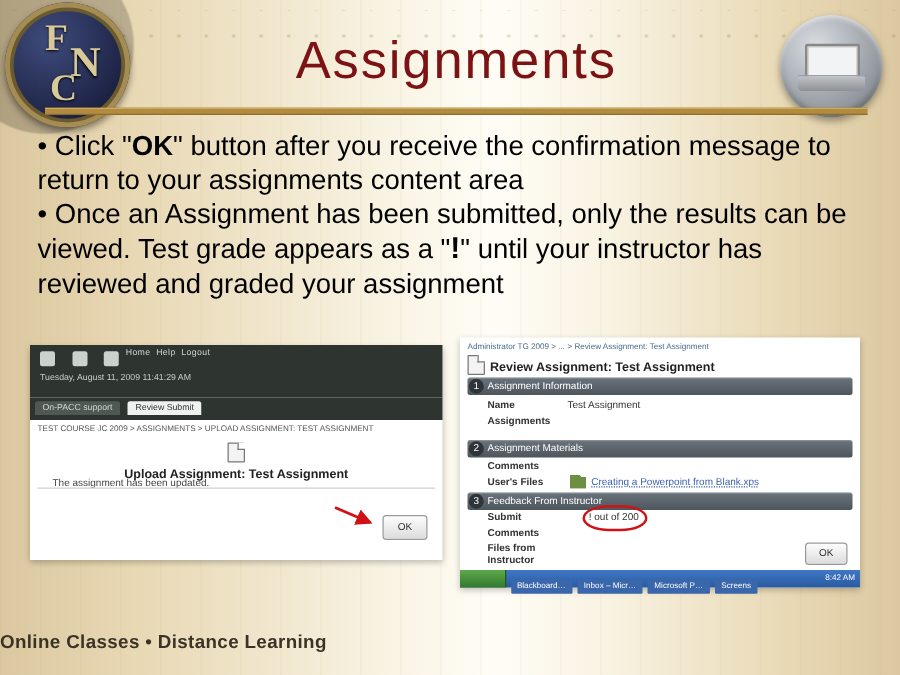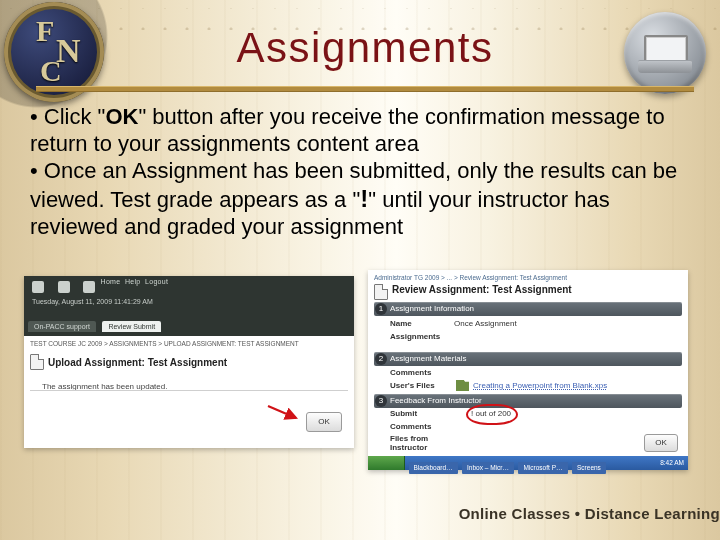--- a/index.html
+++ b/index.html
@@ -146,21 +146,21 @@
   .bb-dark .row2 span { color:#c7cdc9; font-size:7px; margin-right:6px; }
   .bb-tabs {
     position:absolute; left:0; top:42px; right:0; height:18px;
     background:#2e3531;
   }
   .bb-tabs .tab { display:inline-block; margin:3px 0 0 4px; padding:2px 6px; font-size:7px; background:#4f5853; color:#d1d7d3; border-radius:2px 2px 0 0; }
   .bb-tabs .tab.active { background:#eef1ef; color:#2e3531; }
   .bb-crumb { position:absolute; left:6px; top:64px; font-size:6.5px; color:#555; }
   .bb-section {
     position:absolute; left:6px; top:78px; right:6px;
-    display:flex; align-items:center; gap:4px;
+    display:flex; align-items:center; gap:4px;flex-direction:column;
   }
   .bb-section .doc-icon { width:12px;height:14px;border:1px solid #777;border-radius:1px;background:#f3f3f3;position:relative; }
   .bb-section .doc-icon::after{content:"";position:absolute;right:-1px;top:-1px;width:5px;height:5px;background:#fff;border-left:1px solid #777;border-bottom:1px solid #777;}
   .bb-section .h { font-size:10px; font-weight:bold; color:#222; }
   .bb-msg { position:absolute; left:18px; top:106px; font-size:8px; color:#444; }
   .bb-hr { position:absolute; left:6px; right:6px; top:114px; border-top:1px solid #cfcfcf; }
   .bb-ok {
     position:absolute; right:12px; top:136px;
     width:34px; height:18px;
     background:linear-gradient(#fdfdfd,#dcdcdc);
@@ -171,21 +171,21 @@
     position:absolute; right:52px; top:126px;
     width:36px; height:20px;
     pointer-events:none;
   }
   .arrow-left svg { width:36px; height:20px; }
 
   
   .r-crumb { position:absolute; left:6px; top:4px; font-size:6.5px; color:#4b6b8f; }
   .r-head {
     position:absolute; left:6px; right:6px; top:14px;
-    display:flex; align-items:flex-start; gap:4px;
+    display:flex; align-items:flex-end; gap:4px;
   }
   .r-head .doc-icon { width:12px;height:14px;border:1px solid #777;border-radius:1px;background:#f3f3f3;position:relative; }
   .r-head .doc-icon::after{content:"";position:absolute;right:-1px;top:-1px;width:5px;height:5px;background:#fff;border-left:1px solid #777;border-bottom:1px solid #777;}
   .r-head .h { font-size:10px; font-weight:bold; }
   .bar {
     position:absolute; left:6px; right:6px; height:14px;
     background:linear-gradient(#6a737b,#4e565d);
     border-radius:2px;
     color:#fff; font-size:8px; line-height:14px; padding-left:16px;
     box-shadow: inset 0 1px 0 rgba(255,255,255,0.2);
@@ -230,21 +230,21 @@
     position:absolute; left:0; right:0; bottom:0; height:14px;
     background:linear-gradient(#3f77c6,#2a5aa0);
   }
   .taskbar .start { display:inline-block; height:14px; width:36px; background:linear-gradient(#5fa84c,#2f7a2c); border-right:1px solid #1e5b1c; }
   .taskbar .item { display:inline-block; height:12px; margin:1px 1px; padding:0 5px; font-size:6.5px; line-height:12px; color:#fff; background:#3a66ab; border-radius:1px; }
   .taskbar .clock { position:absolute; right:4px; top:0; font-size:6.5px; line-height:14px; color:#fff; }
 
   .footer {
     position:absolute;
     left:0; right:0; bottom:18px;
-    text-align:right;
+    text-align:left;
     font-family: "Arial Black", Arial, sans-serif;
     font-weight: 900;
     font-size: 15px;
     letter-spacing: 0.3px;
     color: #3a3326;
   }
 </style>
 </head>
 <body>
 
@@ -311,21 +311,21 @@
   </div>
 
   <div class="shot shot2">
     <div class="r-crumb">Administrator TG 2009 &gt; ... &gt; Review Assignment: Test Assignment</div>
     <div class="r-head">
       <span class="doc-icon"></span>
       <span class="h">Review Assignment: Test Assignment</span>
     </div>
 
     <div class="bar bar1"><span class="num">1</span><span>Assignment Information</span></div>
-    <div class="kv kv-name"><b>Name</b><span>Once Assignment</span></div>
+    <div class="kv kv-name"><b>Name</b><span>Test Assignment</span></div>
     <div class="kv kv-instructions"><b>Assignments</b></div>
 
     <div class="bar bar2"><span class="num">2</span><span>Assignment Materials</span></div>
     <div class="kv kv-comments"><b>Comments</b></div>
     <div class="kv kv-userfiles"><b>User's Files</b><span class="file-icon"></span><span class="link">Creating a Powerpoint from Blank.xps</span></div>
 
     <div class="bar bar3"><span class="num">3</span><span>Feedback From Instructor</span></div>
     <div class="kv kv-grade"><b>Submit</b></div>
     <div class="grade-val">! out of 200</div>
     <div class="grade-circle"></div>

